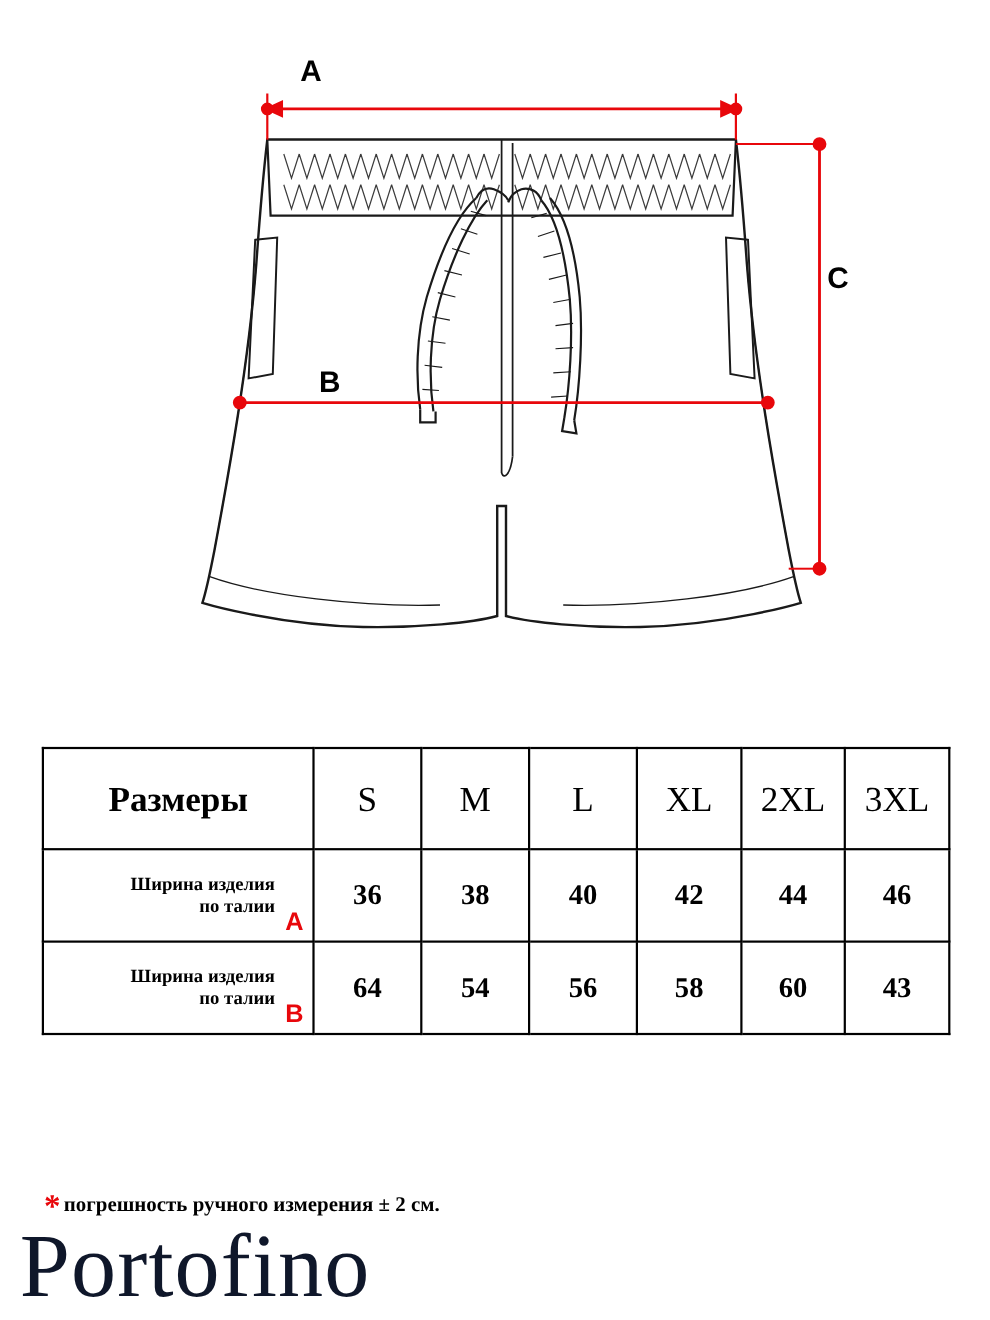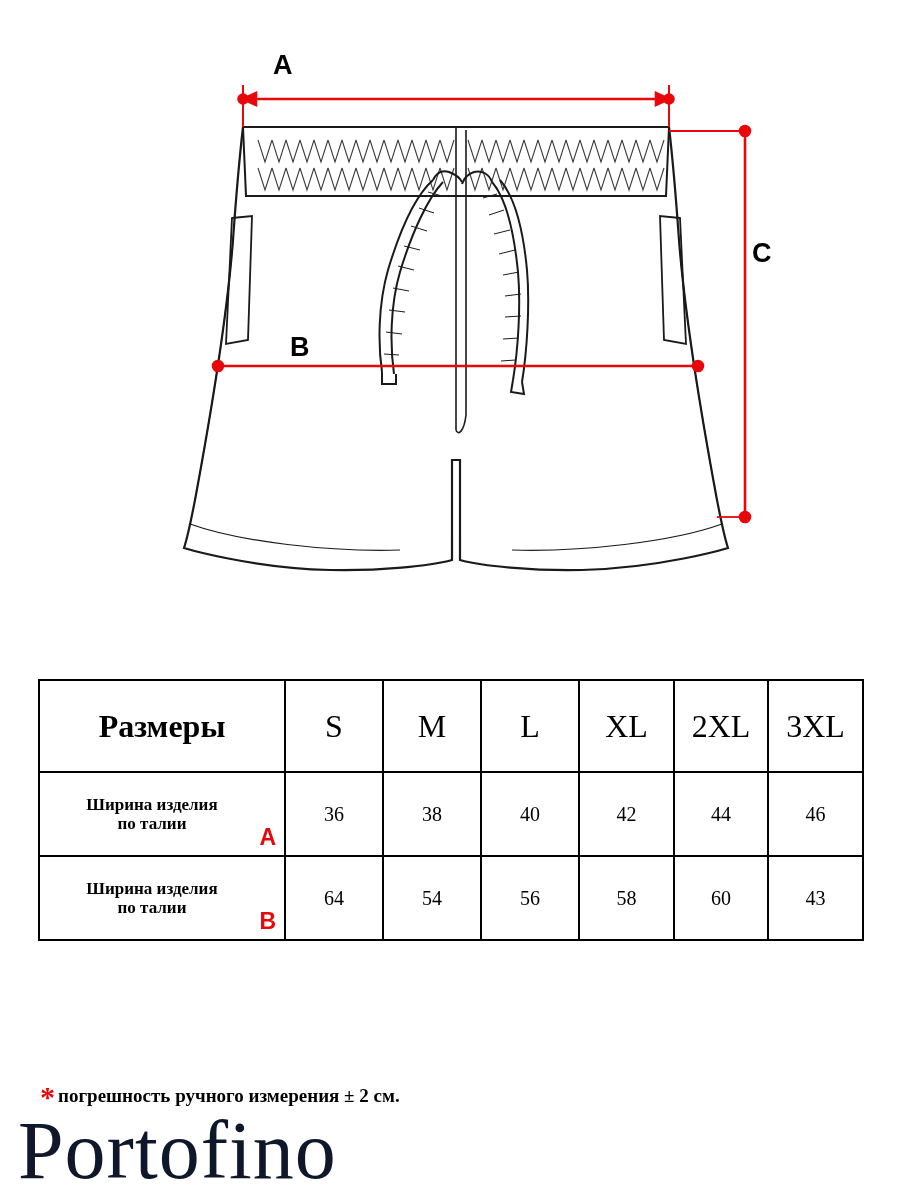--- a/index.html
+++ b/index.html
@@ -57,42 +57,42 @@
     height: 90px;
   }
   #size-table .hdr-size {
     font-size: 32px;
     font-weight: normal;
     height: 90px;
   }
   #size-table .row-label {
     height: 82px;
     position: relative;
-    text-align: center;
+    text-align: right;
   }
   #size-table .row-label .txt {
     display: inline-block;
     font-size: 17px;
     font-weight: bold;
     line-height: 1.12;
     padding-left: 14px;
     padding-right: 34px;
   }
   #size-table .row-label .key {
     position: absolute;
     right: 8px;
     bottom: 4px;
     color: #e8070b;
     font-family: "Liberation Sans", sans-serif;
     font-weight: bold;
     font-size: 23px;
   }
   #size-table .val {
-    font-size: 20px;
-    font-weight: normal;
+    font-size: 26px;
+    font-weight: bold;
   }
 
   
   col.c-label { width: 246px; }
   col.c-s  { width: 98px; }
   col.c-m  { width: 98px; }
   col.c-l  { width: 98px; }
   col.c-xl { width: 95px; }
   col.c-2xl{ width: 94px; }
   col.c-3xl{ width: 95px; }

